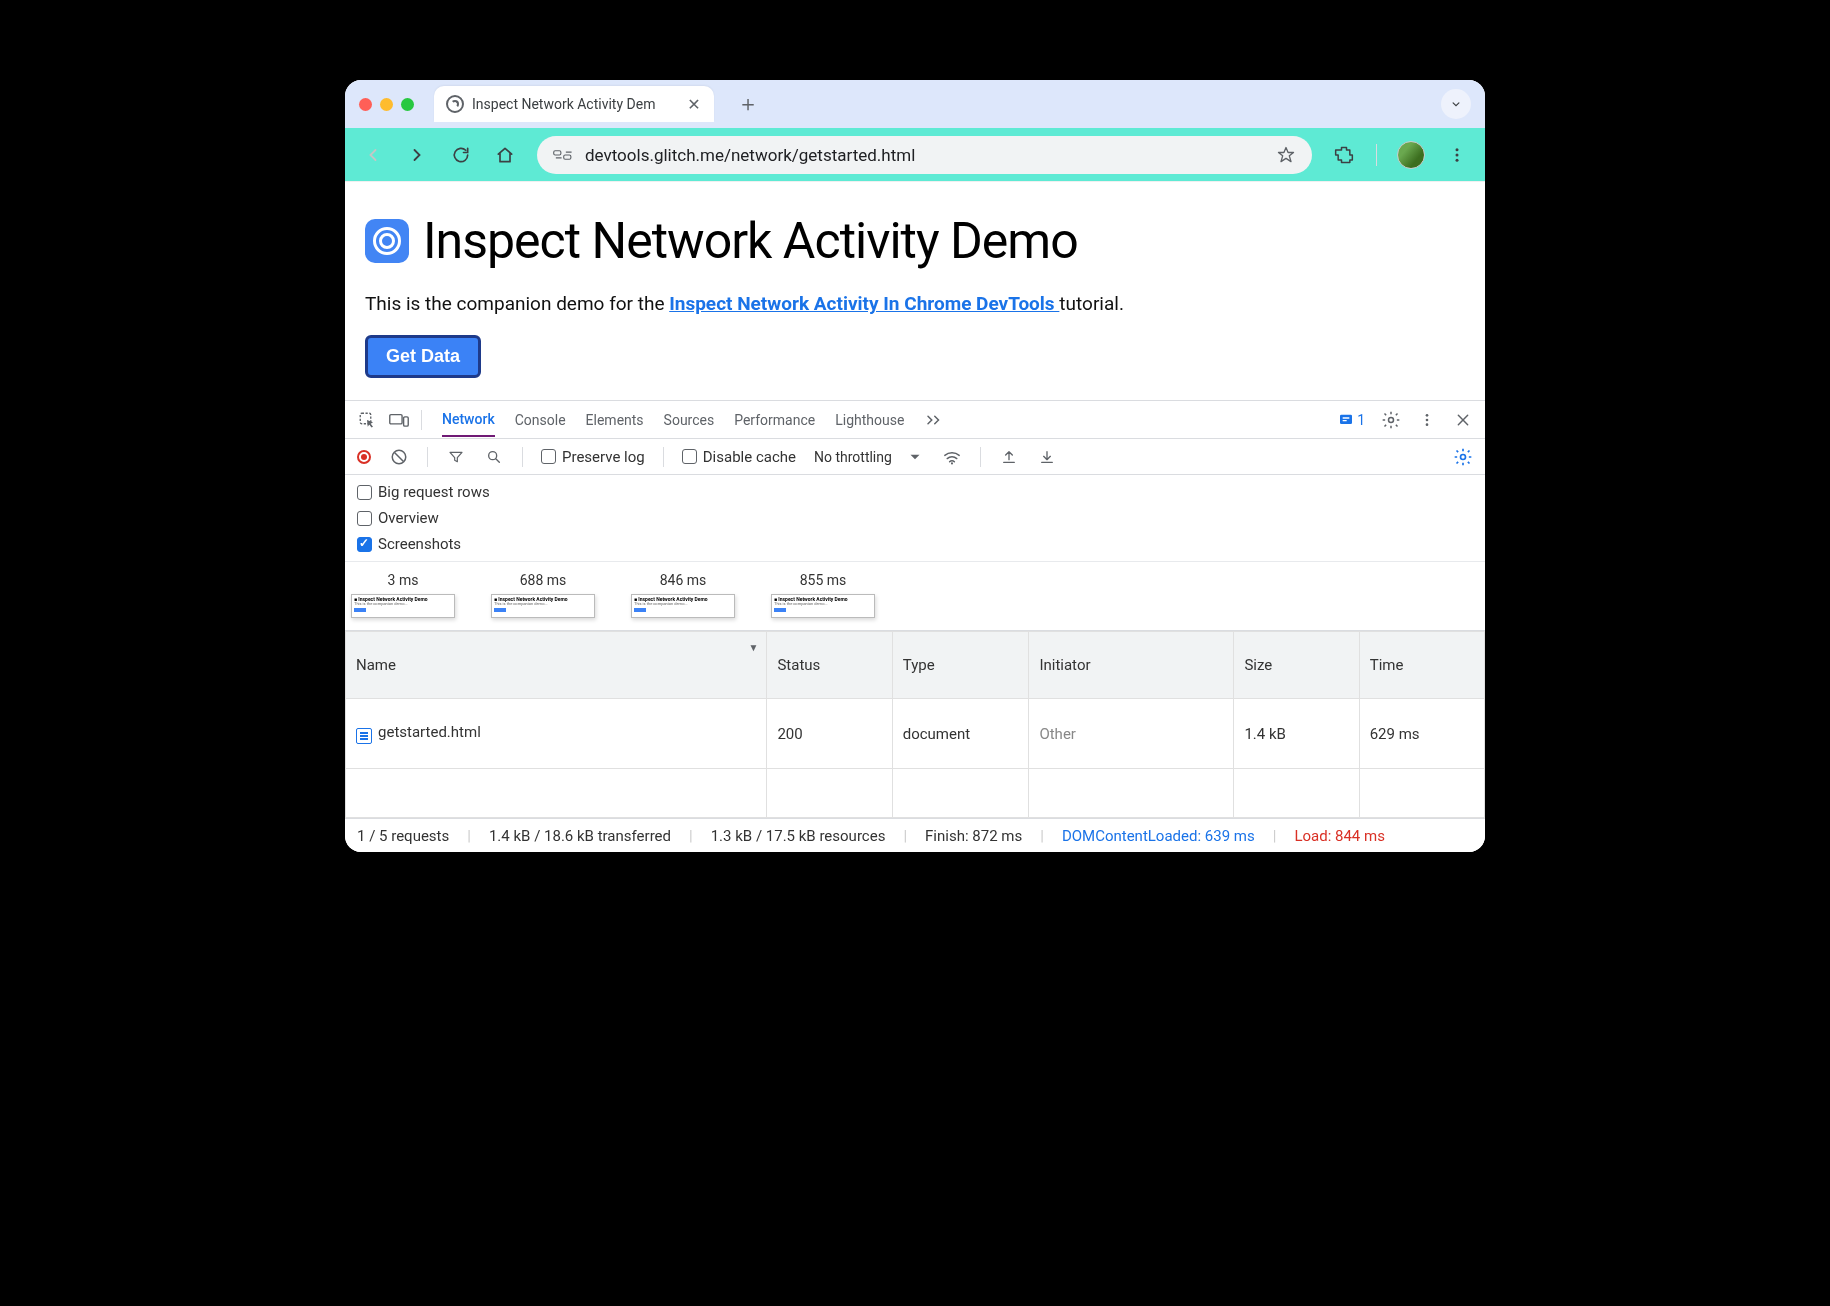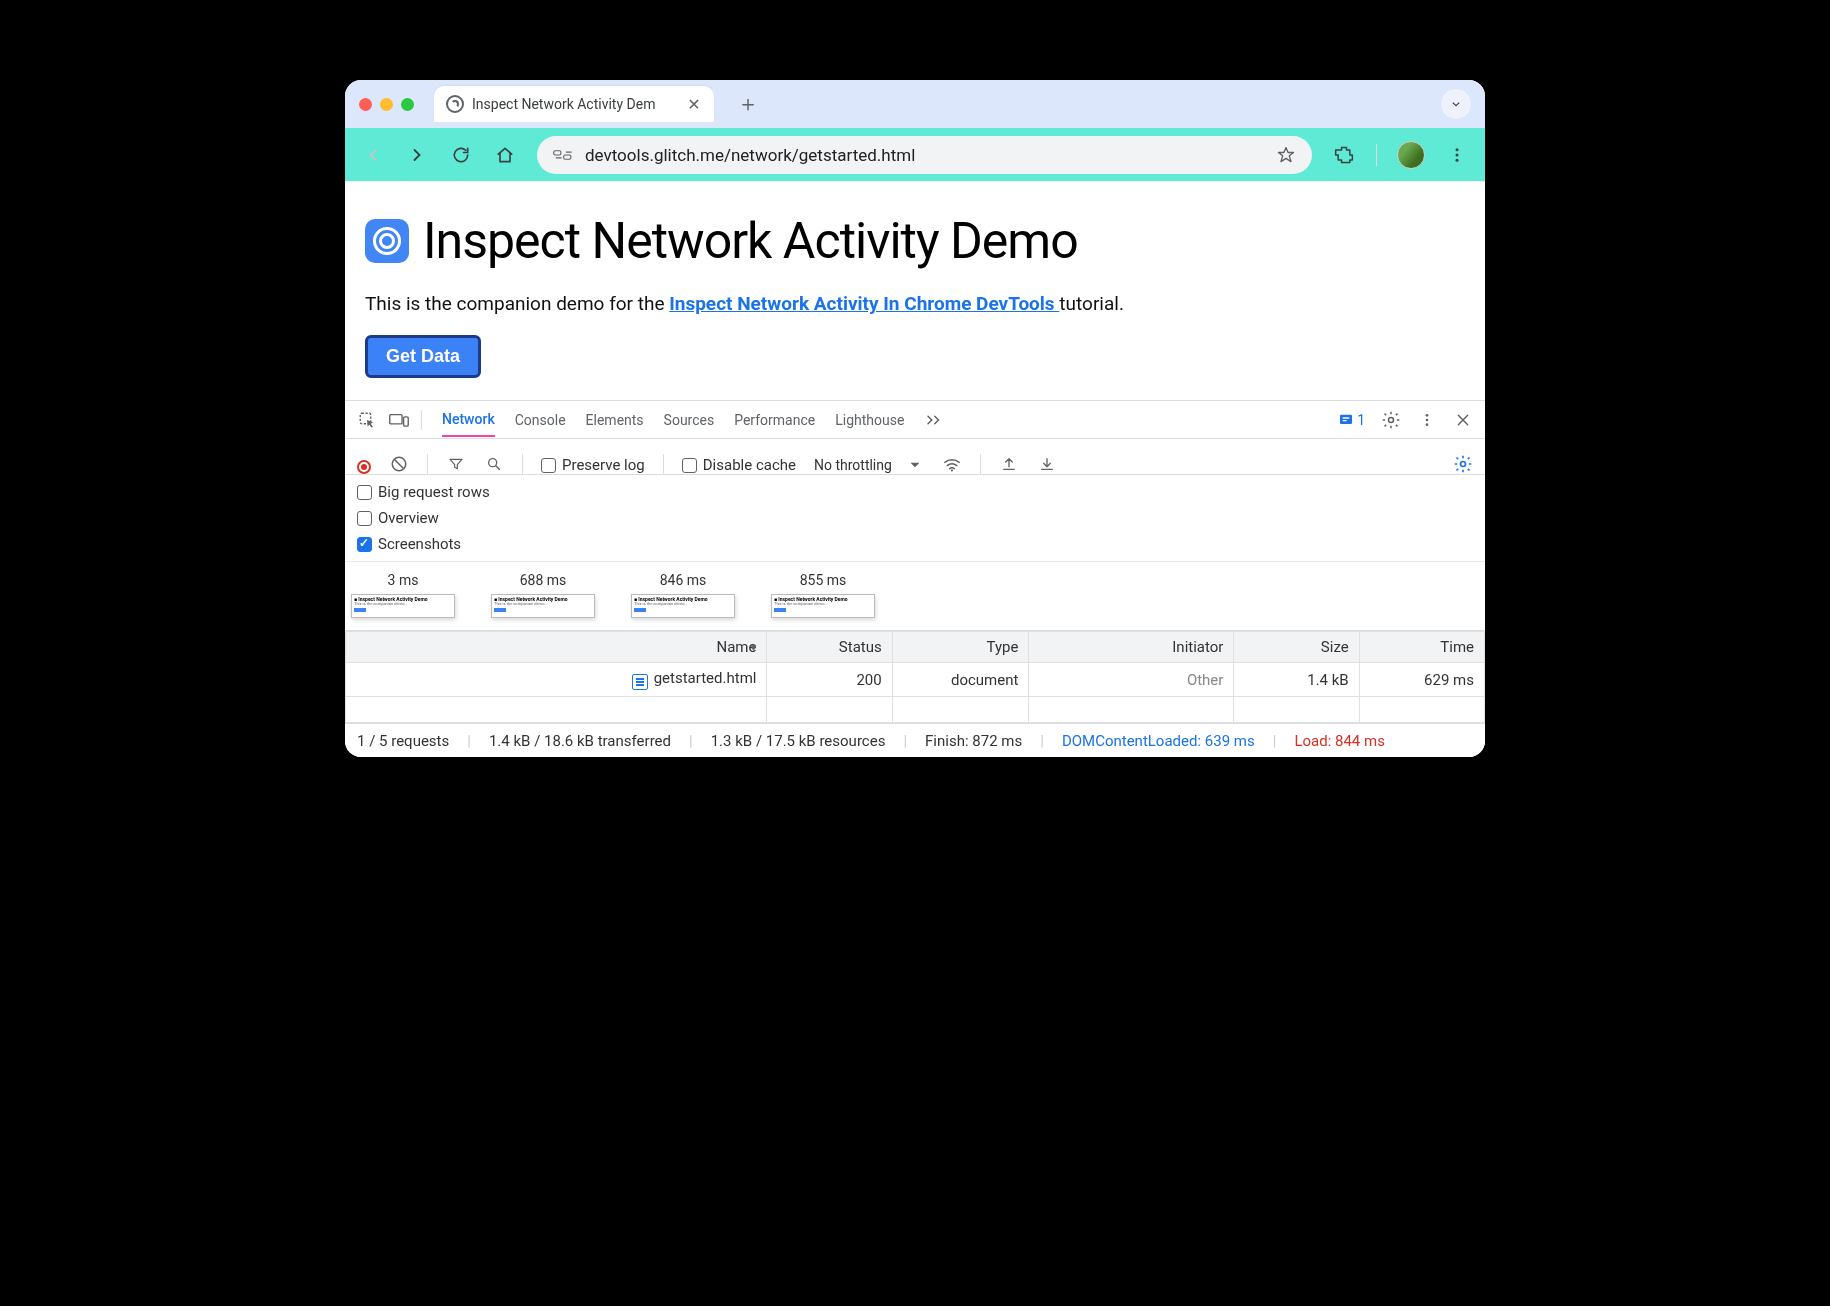--- a/index.html
+++ b/index.html
@@ -58,46 +58,46 @@
   .page-title{font-size:50px;font-weight:400;letter-spacing:-1px;}
   .page-desc{font-size:19px;margin-top:22px;color:#111;}
   .page-desc a{color:#1a73e8;font-weight:700;text-decoration:underline;}
   .getdata{margin-top:20px;background:#3b82f6;color:#fff;border:3px solid #1e3a8a;border-radius:6px;padding:8px 18px;font-size:18px;font-weight:700;cursor:pointer;}
   
   .devtools{border-top:1px solid #dadce0;background:#fff;font-size:14px;color:#333;}
   .dt-tabs{display:flex;align-items:center;height:38px;padding:0 12px;gap:20px;border-bottom:1px solid #dadce0;}
   .dt-left{display:flex;gap:12px;align-items:center;}
   .dt-ic{width:20px;height:20px;display:flex;align-items:center;justify-content:center;color:#5f6368;cursor:pointer;}
   .dt-tab{color:#5f6368;cursor:pointer;padding:8px 0;}
-  .dt-tab.active{color:#1a73e8;border-bottom:2px solid #ec4899;font-weight:500;}
+  .dt-tab.active{color:#1a73e8;border-bottom:2px solid #701a75;font-weight:500;}
   .dt-right{margin-left:auto;display:flex;gap:16px;align-items:center;}
   .badge{color:#1a73e8;display:flex;gap:3px;align-items:center;font-size:14px;}
   
-  .dt-filters{display:flex;align-items:flex-end;height:36px;padding:0 12px;gap:18px;border-bottom:1px solid #dadce0;}
+  .dt-filters{display:flex;align-items:center;height:36px;padding:0 12px;gap:18px;border-bottom:1px solid #dadce0;}
   .rec{width:14px;height:14px;border:2px solid #d93025;border-radius:50%;position:relative;}
   .rec:after{content:"";position:absolute;inset:2px;background:#d93025;border-radius:50%;}
   .chklabel{display:flex;align-items:center;gap:6px;color:#333;font-size:15px;}
   .chk{width:15px;height:15px;border:1.5px solid #5f6368;border-radius:3px;display:inline-block;}
   .throttle{display:flex;align-items:center;gap:4px;}
   .vd{width:1px;height:20px;background:#dadce0;}
   .gear-blue{margin-left:auto;color:#1a73e8;}
   
   .dt-opts{display:grid;grid-template-columns:1fr;padding:8px 12px;gap:8px 40px;border-bottom:1px solid #e8eaed;}
   .chk.checked{background:#1a73e8;border-color:#1a73e8;position:relative;}
   .chk.checked:after{content:"✓";position:absolute;color:#fff;font-size:12px;left:1px;top:-2px;font-weight:bold;}
   
   .filmstrip{display:flex;gap:36px;padding:10px 6px 12px 6px;border-bottom:1px solid #dadce0;}
   .frame{display:flex;flex-direction:column;align-items:center;gap:6px;}
   .frame-label{font-size:14px;color:#333;}
   .thumb{width:104px;height:24px;background:#fff;border:1px solid #bbb;box-shadow:1px 2px 4px rgba(0,0,0,.15);font-size:5px;padding:2px;line-height:1;}
   .thumb .mini-title{font-weight:700;color:#000;font-size:5px;}
   .thumb .mini-btn{display:inline-block;background:#3b82f6;width:12px;height:4px;margin-top:2px;}
   
   .dt-table{width:100%;border-collapse:collapse;}
-  .dt-table th,.dt-table td{text-align:right;padding:6px 10px;border:1px solid #e0e0e0;font-size:15px;font-weight:400;margin-left:26px;}
+  .dt-table th,.dt-table td{text-align:left;padding:24px 10px;border:1px solid #e0e0e0;font-size:15px;font-weight:400;margin-left:26px;}
   .dt-table thead th{background:#f1f3f4;position:relative;}
   .dt-table tbody tr{background:#fff;}
   .rowicon{display:inline-flex;width:16px;height:16px;border:1.5px solid #1a73e8;border-radius:2px;margin-right:6px;align-items:center;justify-content:center;}
   .rowicon:before{content:"";width:8px;height:2px;background:#1a73e8;box-shadow:0 3px 0 #1a73e8,0 -3px 0 #1a73e8;}
   .initiator-other{color:#888;}
   .size-cell{text-align:right;}
   .th-sort:after{content:"▼";font-size:10px;position:absolute;right:8px;top:10px;color:#5f6368;}
   .emptyrow td{height:26px;border-top:none;}
   
   .dt-status{display:flex;align-items:center;height:34px;padding:0 12px;gap:18px;font-size:15px;border-top:1px solid #dadce0;white-space:nowrap;overflow:hidden;}

